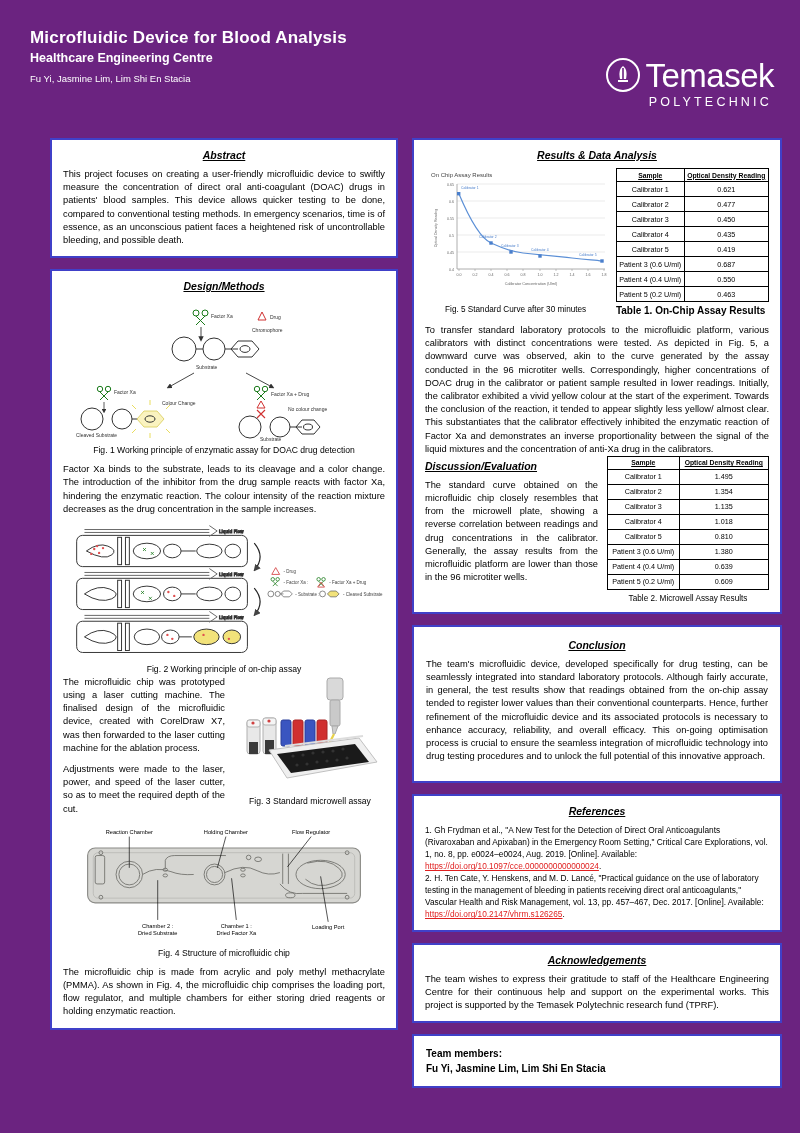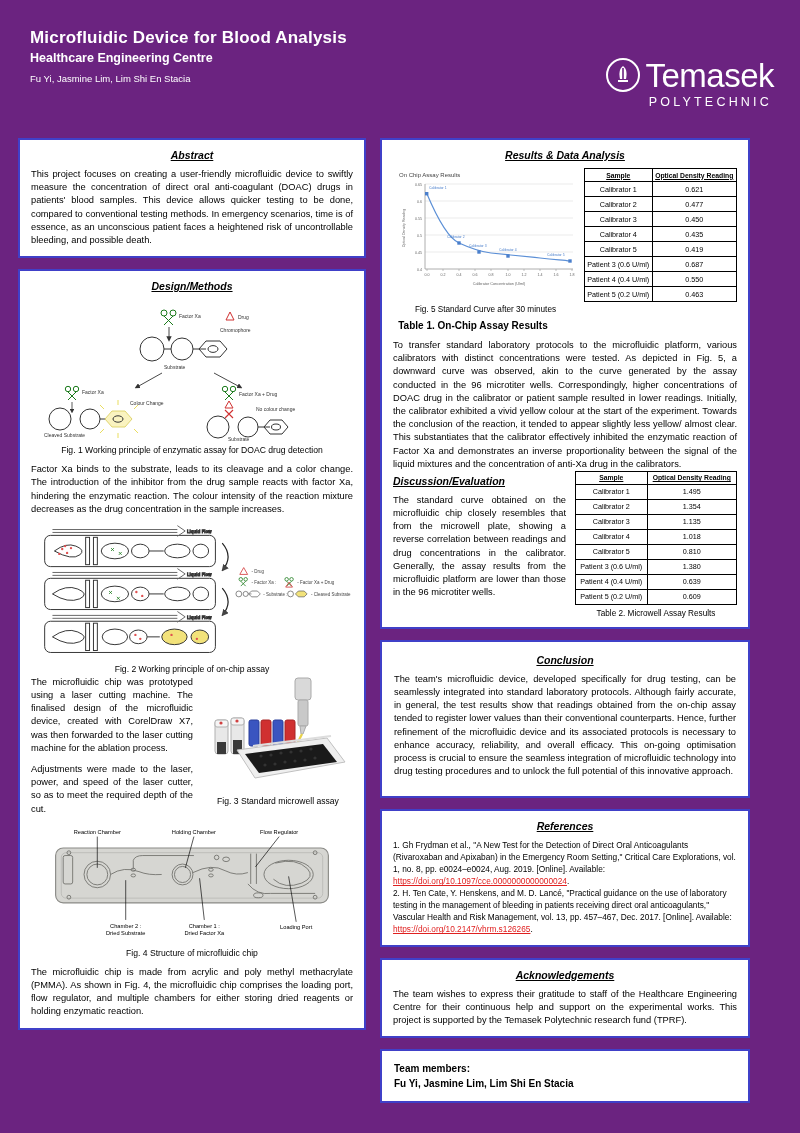--- a/index.html
+++ b/index.html
@@ -20,21 +20,21 @@
   .logo-mark { width:34px; height:34px; border:2.5px solid #fff; border-radius:50%;
     display:flex; align-items:center; justify-content:center; }
   .logo-mark svg { display:block; }
   .logo-text { color:#fff; font-size:33px; font-weight:normal; letter-spacing:-0.5px;
     font-family:"Liberation Sans", sans-serif; line-height:1; }
   .logo-sub { color:#fff; font-size:12.5px; letter-spacing:3.2px; margin-top:3px; margin-right:2px; }
 
   
   .body-area { display:flex; gap:14px; padding:0 18px; }
   .col { display:flex; flex-direction:column; gap:11px; }
-  .col-left { width:348px; }
+  .col-left { width:348px;margin-left:32px; }
   .col-right { width:370px;border-radius:13px; }
 
   .panel {
     background:#fff; border:2.5px solid #4040c8; padding:9px 11px;
     outline:1.5px solid #6b2380;
   }
   .sec-title {
     text-align:center; font-size:10.5px; font-weight:bold; font-style:italic;
     text-decoration:underline; margin-bottom:7px; color:#000;
   }
@@ -53,21 +53,21 @@
   .row3 .txt { flex:1 1 auto; }
   .row3 .pic { width:150px; flex:0 0 150px; }
 
   
   .fig4 { margin:6px 0 2px; display:flex; justify-content:center; }
 
   
   .res-row { display:flex; gap:6px; align-items:flex-start; }
   .chart-box { width:185px; }
   .tbl-box { width:160px; }
-  .caption-row { display:flex; gap:6px; margin-top:3px;flex-direction:column; }
+  .caption-row { display:flex; gap:6px; margin-top:3px; }
   .caption-row .c1 { width:185px; text-align:center; font-size:8.2px; }
   .caption-row .c2 { width:160px; text-align:center; font-size:10px;font-weight:bold; }
 
   table.data { width:100%; border-collapse:collapse; }
   table.data th, table.data td {
     border:1px solid #000; font-size:7.2px; text-align:center; padding:2.5px 1px; color:#000;
   }
   table.data th { font-weight:bold; text-decoration:underline; font-size:6.8px; }
 
   .disc-row { display:flex; gap:9px; align-items:flex-start; }

